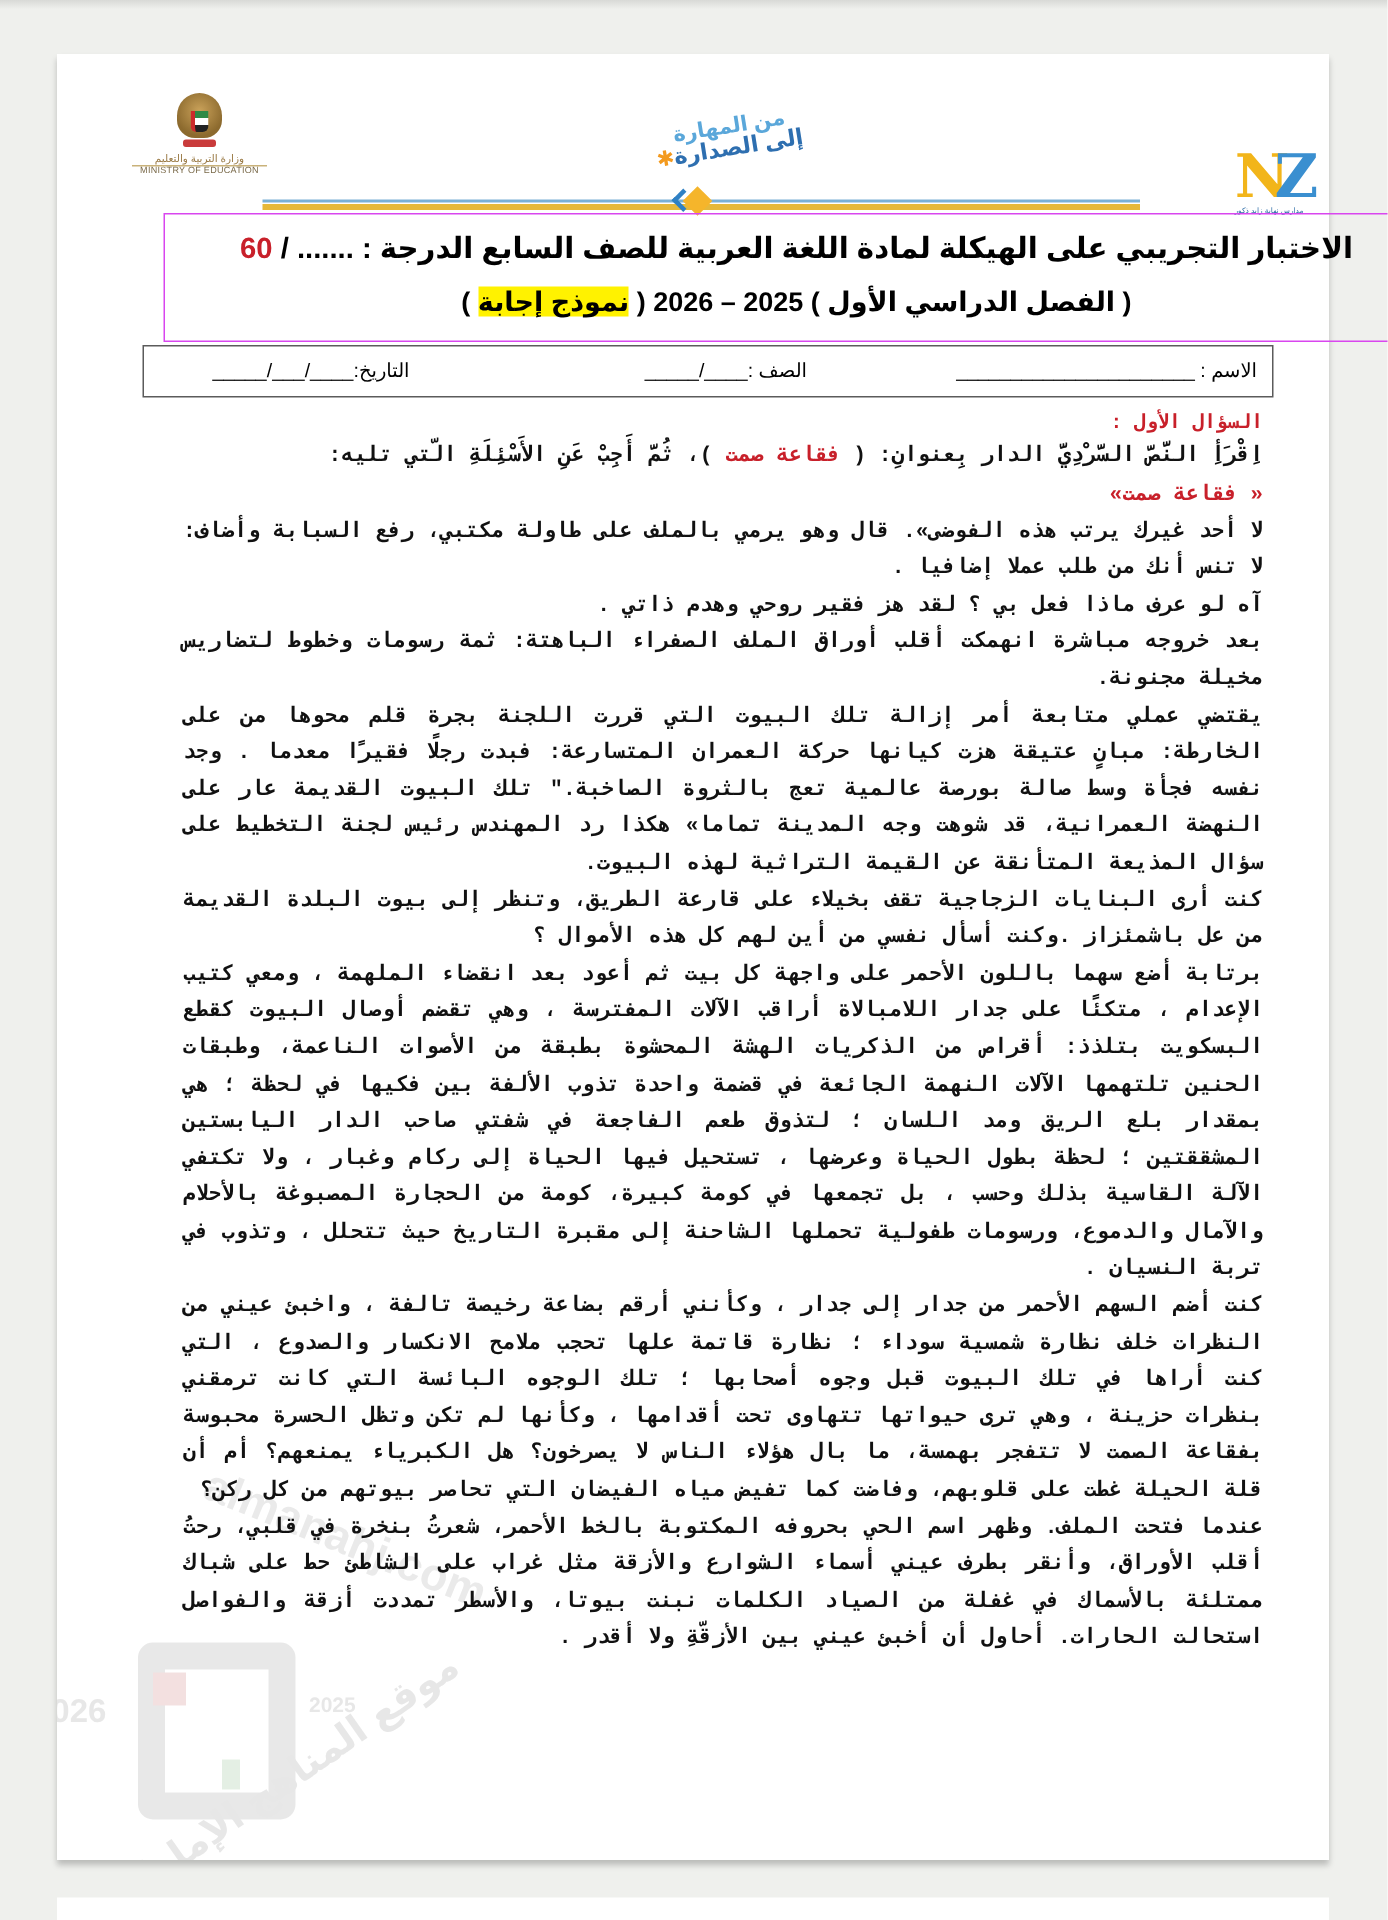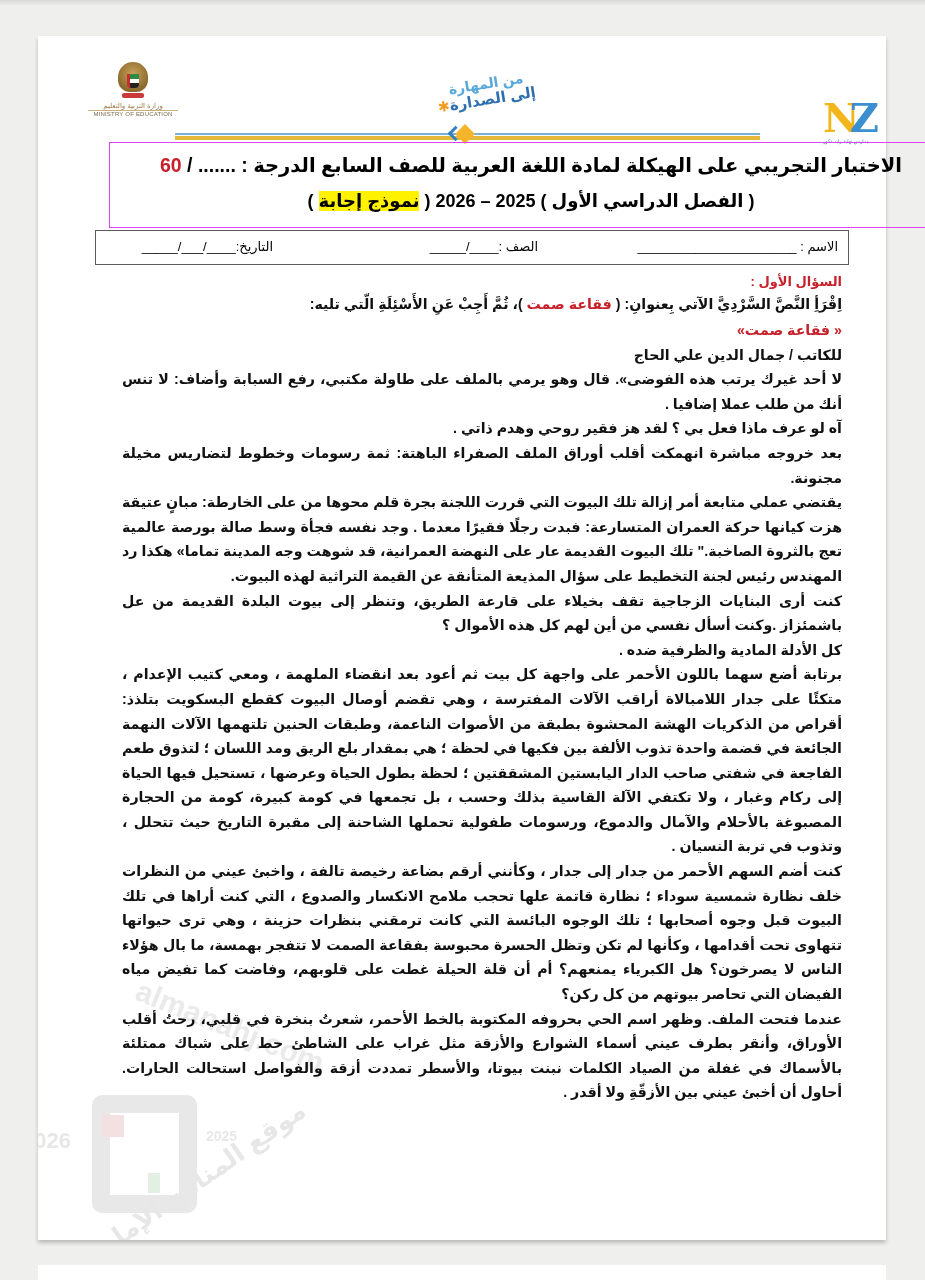--- a/index.html
+++ b/index.html
@@ -58,21 +58,21 @@
     .title-line2 { font-size: 18px; font-weight: bold; color: #000; margin-top: 13px; white-space: nowrap; }
     .title-line2 .hl { background: #fff200; }
     .info-box { position: absolute; left: 95px; top: 230px; width: 754px; height: 35px; border: 1px solid #5b5b5b; direction: rtl; font-size: 13px; color: #000; }
     .info-box span { position: absolute; top: 8px; white-space: nowrap; }
     .f-name { right: 10px; }
     .f-class { right: 310px; margin-left: 28px; }
     .f-date { right: 575px; }
 
     
     .content { position: absolute; left: 122px; top: 272px; width: 720px; direction: rtl; text-align: justify; font-size: 14.2px; font-weight: bold; color: #111; }
-    .content p { line-height: 24.6px; }
+    .content p { line-height: 24.6px; font-family: Liberation Mono, monospace; }
     .red { color: #c8202a; }
     .q-head { font-size: 13px; line-height: 20px !important; }
     .title-quote { line-height: 26px !important; }
     .para { text-align-last: right; }
 
     
     .watermark { position: absolute; left: 10px; top: 1010px; width: 280px; height: 250px; pointer-events: none; opacity: 0.55; }
     .wm-url2 { position: absolute; left: 120px; top: 0px; font-size: 30px; font-weight: bold; color: #d9d9d9; transform: rotate(22deg); white-space: nowrap; }
     .wm-y1 { position: absolute; left: 12px; top: 118px; font-size: 22px; font-weight: bold; color: #d4d4d4; }
     .wm-y2 { position: absolute; left: 196px; top: 118px; font-size: 14px; font-weight: bold; color: #d4d4d4; }
@@ -137,27 +137,25 @@
 </div>
 
 <div class="info-box">
   <span class="f-name">الاسم : ______________________</span>
   <span class="f-class">الصف :____/_____</span>
   <span class="f-date">التاريخ:____/___/_____</span>
 </div>
 
 <div class="content">
   <p class="q-head red">السؤال الأول :</p>
-  <p><span>اِقْرَأِ النَّصَّ السَّرْدِيَّ الآتي بِعنوانِ: ( </span><span class="red">فقاعة صمت</span><span> )، ثُمَّ أَجِبْ عَنِ الأَسْئِلَةِ الّتي تليه:</span></p>
+  <p><span>اِقْرَأِ النَّصَّ السَّرْدِيَّ الدار بِعنوانِ: ( </span><span class="red">فقاعة صمت</span><span> )، ثُمَّ أَجِبْ عَنِ الأَسْئِلَةِ الّتي تليه:</span></p>
   <p class="red title-quote">« فقاعة صمت»</p>
-  <p>للكاتب / جمال الدين علي الحاج</p>
   <p class="para">لا أحد غيرك يرتب هذه الفوضى». قال وهو يرمي بالملف على طاولة مكتبي، رفع السبابة وأضاف: لا تنس أنك من طلب عملا إضافيا .</p>
   <p class="para">آه لو عرف ماذا فعل بي ؟ لقد هز فقير روحي وهدم ذاتي .</p>
   <p class="para">بعد خروجه مباشرة انهمكت أقلب أوراق الملف الصفراء الباهتة: ثمة رسومات وخطوط لتضاريس مخيلة مجنونة.</p>
   <p class="para">يقتضي عملي متابعة أمر إزالة تلك البيوت التي قررت اللجنة بجرة قلم محوها من على الخارطة: مبانٍ عتيقة هزت كيانها حركة العمران المتسارعة: فبدت رجلًا فقيرًا معدما . وجد نفسه فجأة وسط صالة بورصة عالمية تعج بالثروة الصاخبة." تلك البيوت القديمة عار على النهضة العمرانية، قد شوهت وجه المدينة تماما» هكذا رد المهندس رئيس لجنة التخطيط على سؤال المذيعة المتأنقة عن القيمة التراثية لهذه البيوت.</p>
   <p class="para">كنت أرى البنايات الزجاجية تقف بخيلاء على قارعة الطريق، وتنظر إلى بيوت البلدة القديمة من عل باشمئزاز .وكنت أسأل نفسي من أين لهم كل هذه الأموال ؟</p>
-  <p class="para">كل الأدلة المادية والظرفية ضده .</p>
   <p class="para">برتابة أضع سهما باللون الأحمر على واجهة كل بيت ثم أعود بعد انقضاء الملهمة ، ومعي كتيب الإعدام ، متكئًا على جدار اللامبالاة أراقب الآلات المفترسة ، وهي تقضم أوصال البيوت كقطع البسكويت بتلذذ: أقراص من الذكريات الهشة المحشوة بطبقة من الأصوات الناعمة، وطبقات الحنين تلتهمها الآلات النهمة الجائعة في قضمة واحدة تذوب الألفة بين فكيها في لحظة ؛ هي بمقدار بلع الريق ومد اللسان ؛ لتذوق طعم الفاجعة في شفتي صاحب الدار اليابستين المشققتين ؛ لحظة بطول الحياة وعرضها ، تستحيل فيها الحياة إلى ركام وغبار ، ولا تكتفي الآلة القاسية بذلك وحسب ، بل تجمعها في كومة كبيرة، كومة من الحجارة المصبوغة بالأحلام والآمال والدموع، ورسومات طفولية تحملها الشاحنة إلى مقبرة التاريخ حيث تتحلل ، وتذوب في تربة النسيان .</p>
   <p class="para">كنت أضم السهم الأحمر من جدار إلى جدار ، وكأنني أرقم بضاعة رخيصة تالفة ، واخبئ عيني من النظرات خلف نظارة شمسية سوداء ؛ نظارة قاتمة علها تحجب ملامح الانكسار والصدوع ، التي كنت أراها في تلك البيوت قبل وجوه أصحابها ؛ تلك الوجوه البائسة التي كانت ترمقني بنظرات حزينة ، وهي ترى حيواتها تتهاوى تحت أقدامها ، وكأنها لم تكن وتظل الحسرة محبوسة بفقاعة الصمت لا تتفجر بهمسة، ما بال هؤلاء الناس لا يصرخون؟ هل الكبرياء يمنعهم؟ أم أن قلة الحيلة غطت على قلوبهم، وفاضت كما تفيض مياه الفيضان التي تحاصر بيوتهم من كل ركن؟</p>
   <p class="para">عندما فتحت الملف. وظهر اسم الحي بحروفه المكتوبة بالخط الأحمر، شعرتُ بنخرة في قلبي، رحتُ أقلب الأوراق، وأنقر بطرف عيني أسماء الشوارع والأزقة مثل غراب على الشاطئ حط على شباك ممتلئة بالأسماك في غفلة من الصياد الكلمات نبنت بيوتا، والأسطر تمددت أزقة والفواصل استحالت الحارات. أحاول أن أخبئ عيني بين الأزقّةِ ولا أقدر .</p>
 </div>
 
 <div class="page-next"></div>
 
 </body></html>

